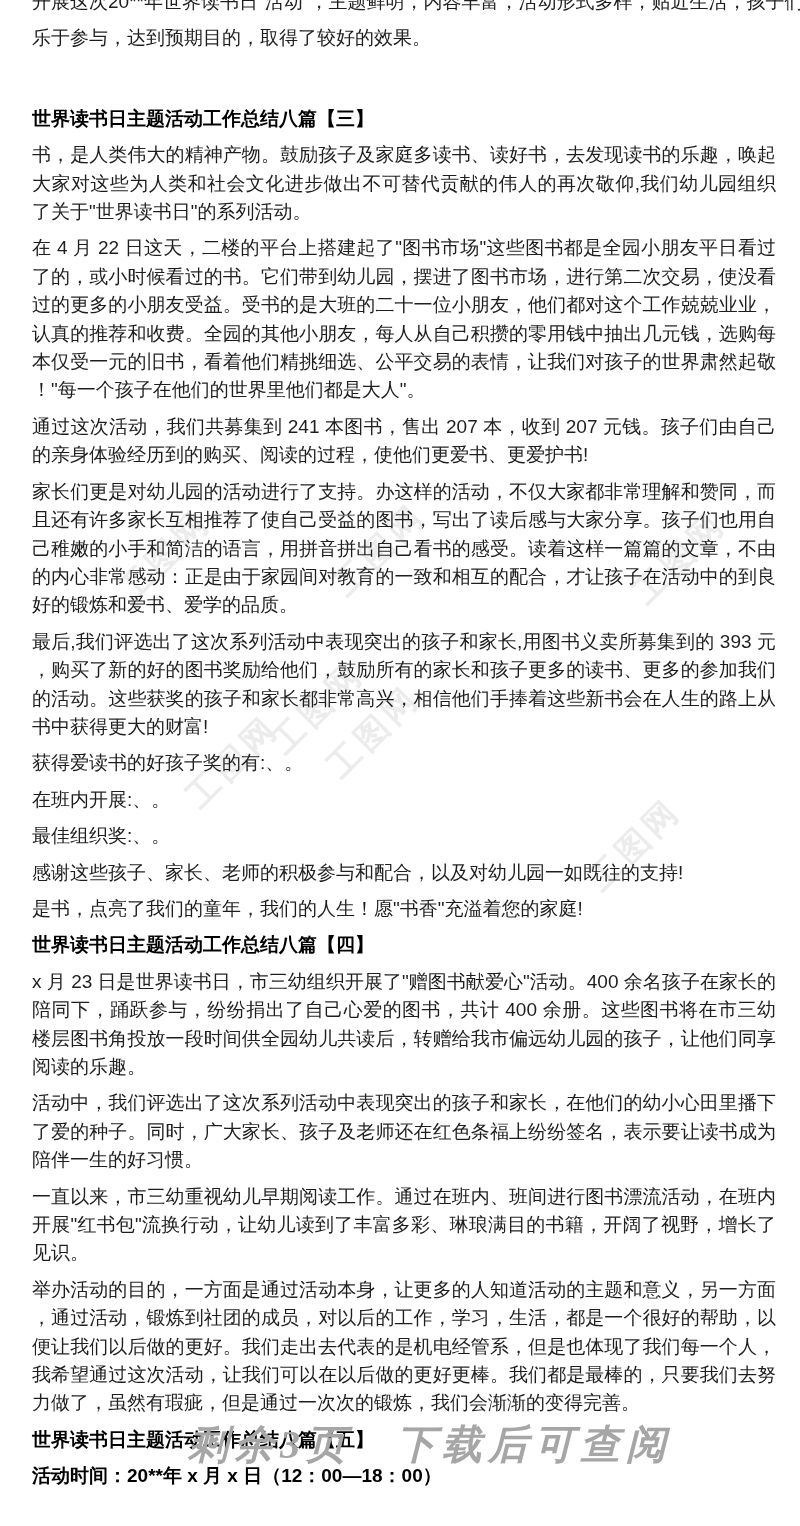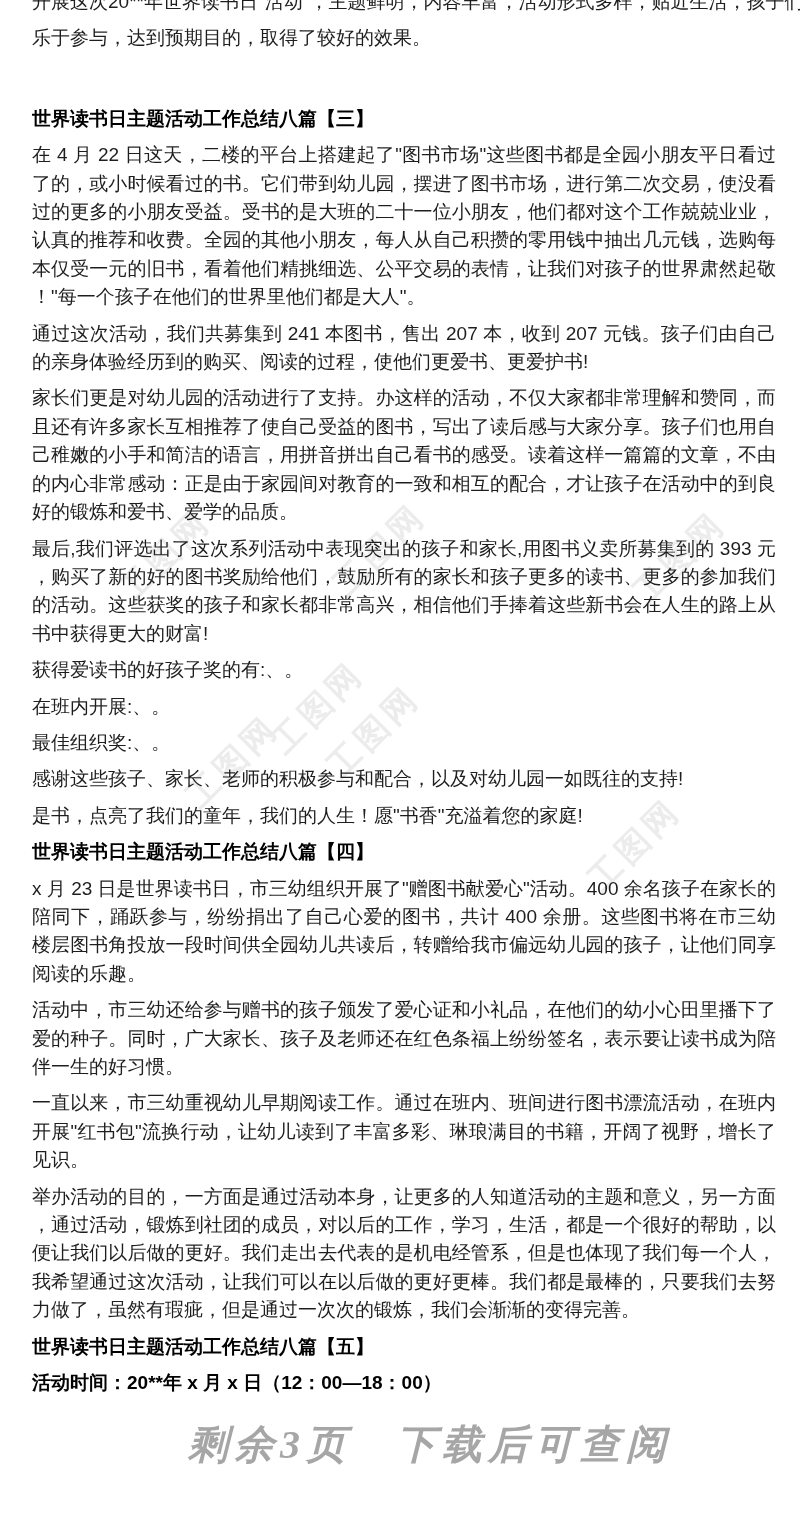--- a/index.html
+++ b/index.html
@@ -42,32 +42,33 @@
     <div class="wm" style="left: 318px; top: 708px; color: rgb(236, 236, 236);">工图网</div>
     <div class="wm" style="left: 374px; top: 732px; color: rgb(236, 236, 236);">工图网</div>
     <div class="wm" style="left: 233px; top: 762px; color: rgb(236, 236, 236);">工图网</div>
     <div class="wm" style="left: 635px; top: 845px; color: rgb(236, 236, 236);">工图网</div>
   </div>
 
 <div id="doc" style="color: rgb(30, 30, 30);">
     <p class="blk p-cut">开展这次20**年世界读书日"活动"，主题鲜明，内容丰富，活动形式多样，贴近生活，孩子们</p>
     <p class="blk p">乐于参与，达到预期目的，取得了较好的效果。</p>
     <p class="blk h gap">世界读书日主题活动工作总结八篇【三】</p>
+    <p class="blk p">书，是人类伟大的精神产物。鼓励孩子及家庭多读书、读好书，去发现读书的乐趣，唤起大家对这些为人类和社会文化进步做出不可替代贡献的伟人的再次敬仰,我们幼儿园组织了关于"世界读书日"的系列活动。</p>
     <p class="blk p">在 4 月 22 日这天，二楼的平台上搭建起了"图书市场"这些图书都是全园小朋友平日看过了的，或小时候看过的书。它们带到幼儿园，摆进了图书市场，进行第二次交易，使没看过的更多的小朋友受益。受书的是大班的二十一位小朋友，他们都对这个工作兢兢业业，认真的推荐和收费。全园的其他小朋友，每人从自己积攒的零用钱中抽出几元钱，选购每本仅受一元的旧书，看着他们精挑细选、公平交易的表情，让我们对孩子的世界肃然起敬！"每一个孩子在他们的世界里他们都是大人"。</p>
     <p class="blk p">通过这次活动，我们共募集到 241 本图书，售出 207 本，收到 207 元钱。孩子们由自己的亲身体验经历到的购买、阅读的过程，使他们更爱书、更爱护书!</p>
     <p class="blk p">家长们更是对幼儿园的活动进行了支持。办这样的活动，不仅大家都非常理解和赞同，而且还有许多家长互相推荐了使自己受益的图书，写出了读后感与大家分享。孩子们也用自己稚嫩的小手和简洁的语言，用拼音拼出自己看书的感受。读着这样一篇篇的文章，不由的内心非常感动：正是由于家园间对教育的一致和相互的配合，才让孩子在活动中的到良好的锻炼和爱书、爱学的品质。</p>
     <p class="blk p">最后,我们评选出了这次系列活动中表现突出的孩子和家长,用图书义卖所募集到的 393 元，购买了新的好的图书奖励给他们，鼓励所有的家长和孩子更多的读书、更多的参加我们的活动。这些获奖的孩子和家长都非常高兴，相信他们手捧着这些新书会在人生的路上从书中获得更大的财富!</p>
     <p class="blk p">获得爱读书的好孩子奖的有:、。</p>
     <p class="blk p">在班内开展:、。</p>
     <p class="blk p">最佳组织奖:、。</p>
     <p class="blk p">感谢这些孩子、家长、老师的积极参与和配合，以及对幼儿园一如既往的支持!</p>
     <p class="blk p">是书，点亮了我们的童年，我们的人生！愿"书香"充溢着您的家庭!</p>
     <p class="blk h">世界读书日主题活动工作总结八篇【四】</p>
     <p class="blk p">x 月 23 日是世界读书日，市三幼组织开展了"赠图书献爱心"活动。400 余名孩子在家长的陪同下，踊跃参与，纷纷捐出了自己心爱的图书，共计 400 余册。这些图书将在市三幼楼层图书角投放一段时间供全园幼儿共读后，转赠给我市偏远幼儿园的孩子，让他们同享阅读的乐趣。</p>
-    <p class="blk p">活动中，市三幼还给参与赠书的孩子颁发了爱心证和小礼品，在他们的幼小心田里播下了爱的种子。同时，广大家长、孩子及老师还在红色条福上纷纷签名，表示要让读书成为陪伴一生的好习惯。</p>
+    <p class="blk p">活动中，我们评选出了这次系列活动中表现突出的孩子和家长，在他们的幼小心田里播下了爱的种子。同时，广大家长、孩子及老师还在红色条福上纷纷签名，表示要让读书成为陪伴一生的好习惯。</p>
     <p class="blk p">一直以来，市三幼重视幼儿早期阅读工作。通过在班内、班间进行图书漂流活动，在班内开展"红书包"流换行动，让幼儿读到了丰富多彩、琳琅满目的书籍，开阔了视野，增长了见识。</p>
     <p class="blk p">举办活动的目的，一方面是通过活动本身，让更多的人知道活动的主题和意义，另一方面，通过活动，锻炼到社团的成员，对以后的工作，学习，生活，都是一个很好的帮助，以便让我们以后做的更好。我们走出去代表的是机电经管系，但是也体现了我们每一个人，我希望通过这次活动，让我们可以在以后做的更好更棒。我们都是最棒的，只要我们去努力做了，虽然有瑕疵，但是通过一次次的锻炼，我们会渐渐的变得完善。</p>
     <p class="blk h">世界读书日主题活动工作总结八篇【五】</p>
     <p class="blk h">活动时间：20**年 x 月 x 日（12：00—18：00）</p>
   </div>
 
 <div class="footer" style="color: rgb(166, 166, 166); font-style: italic;">
   <span>剩余3页</span><span class="fgap"></span><span>下载后可查阅</span>
 </div>
 

